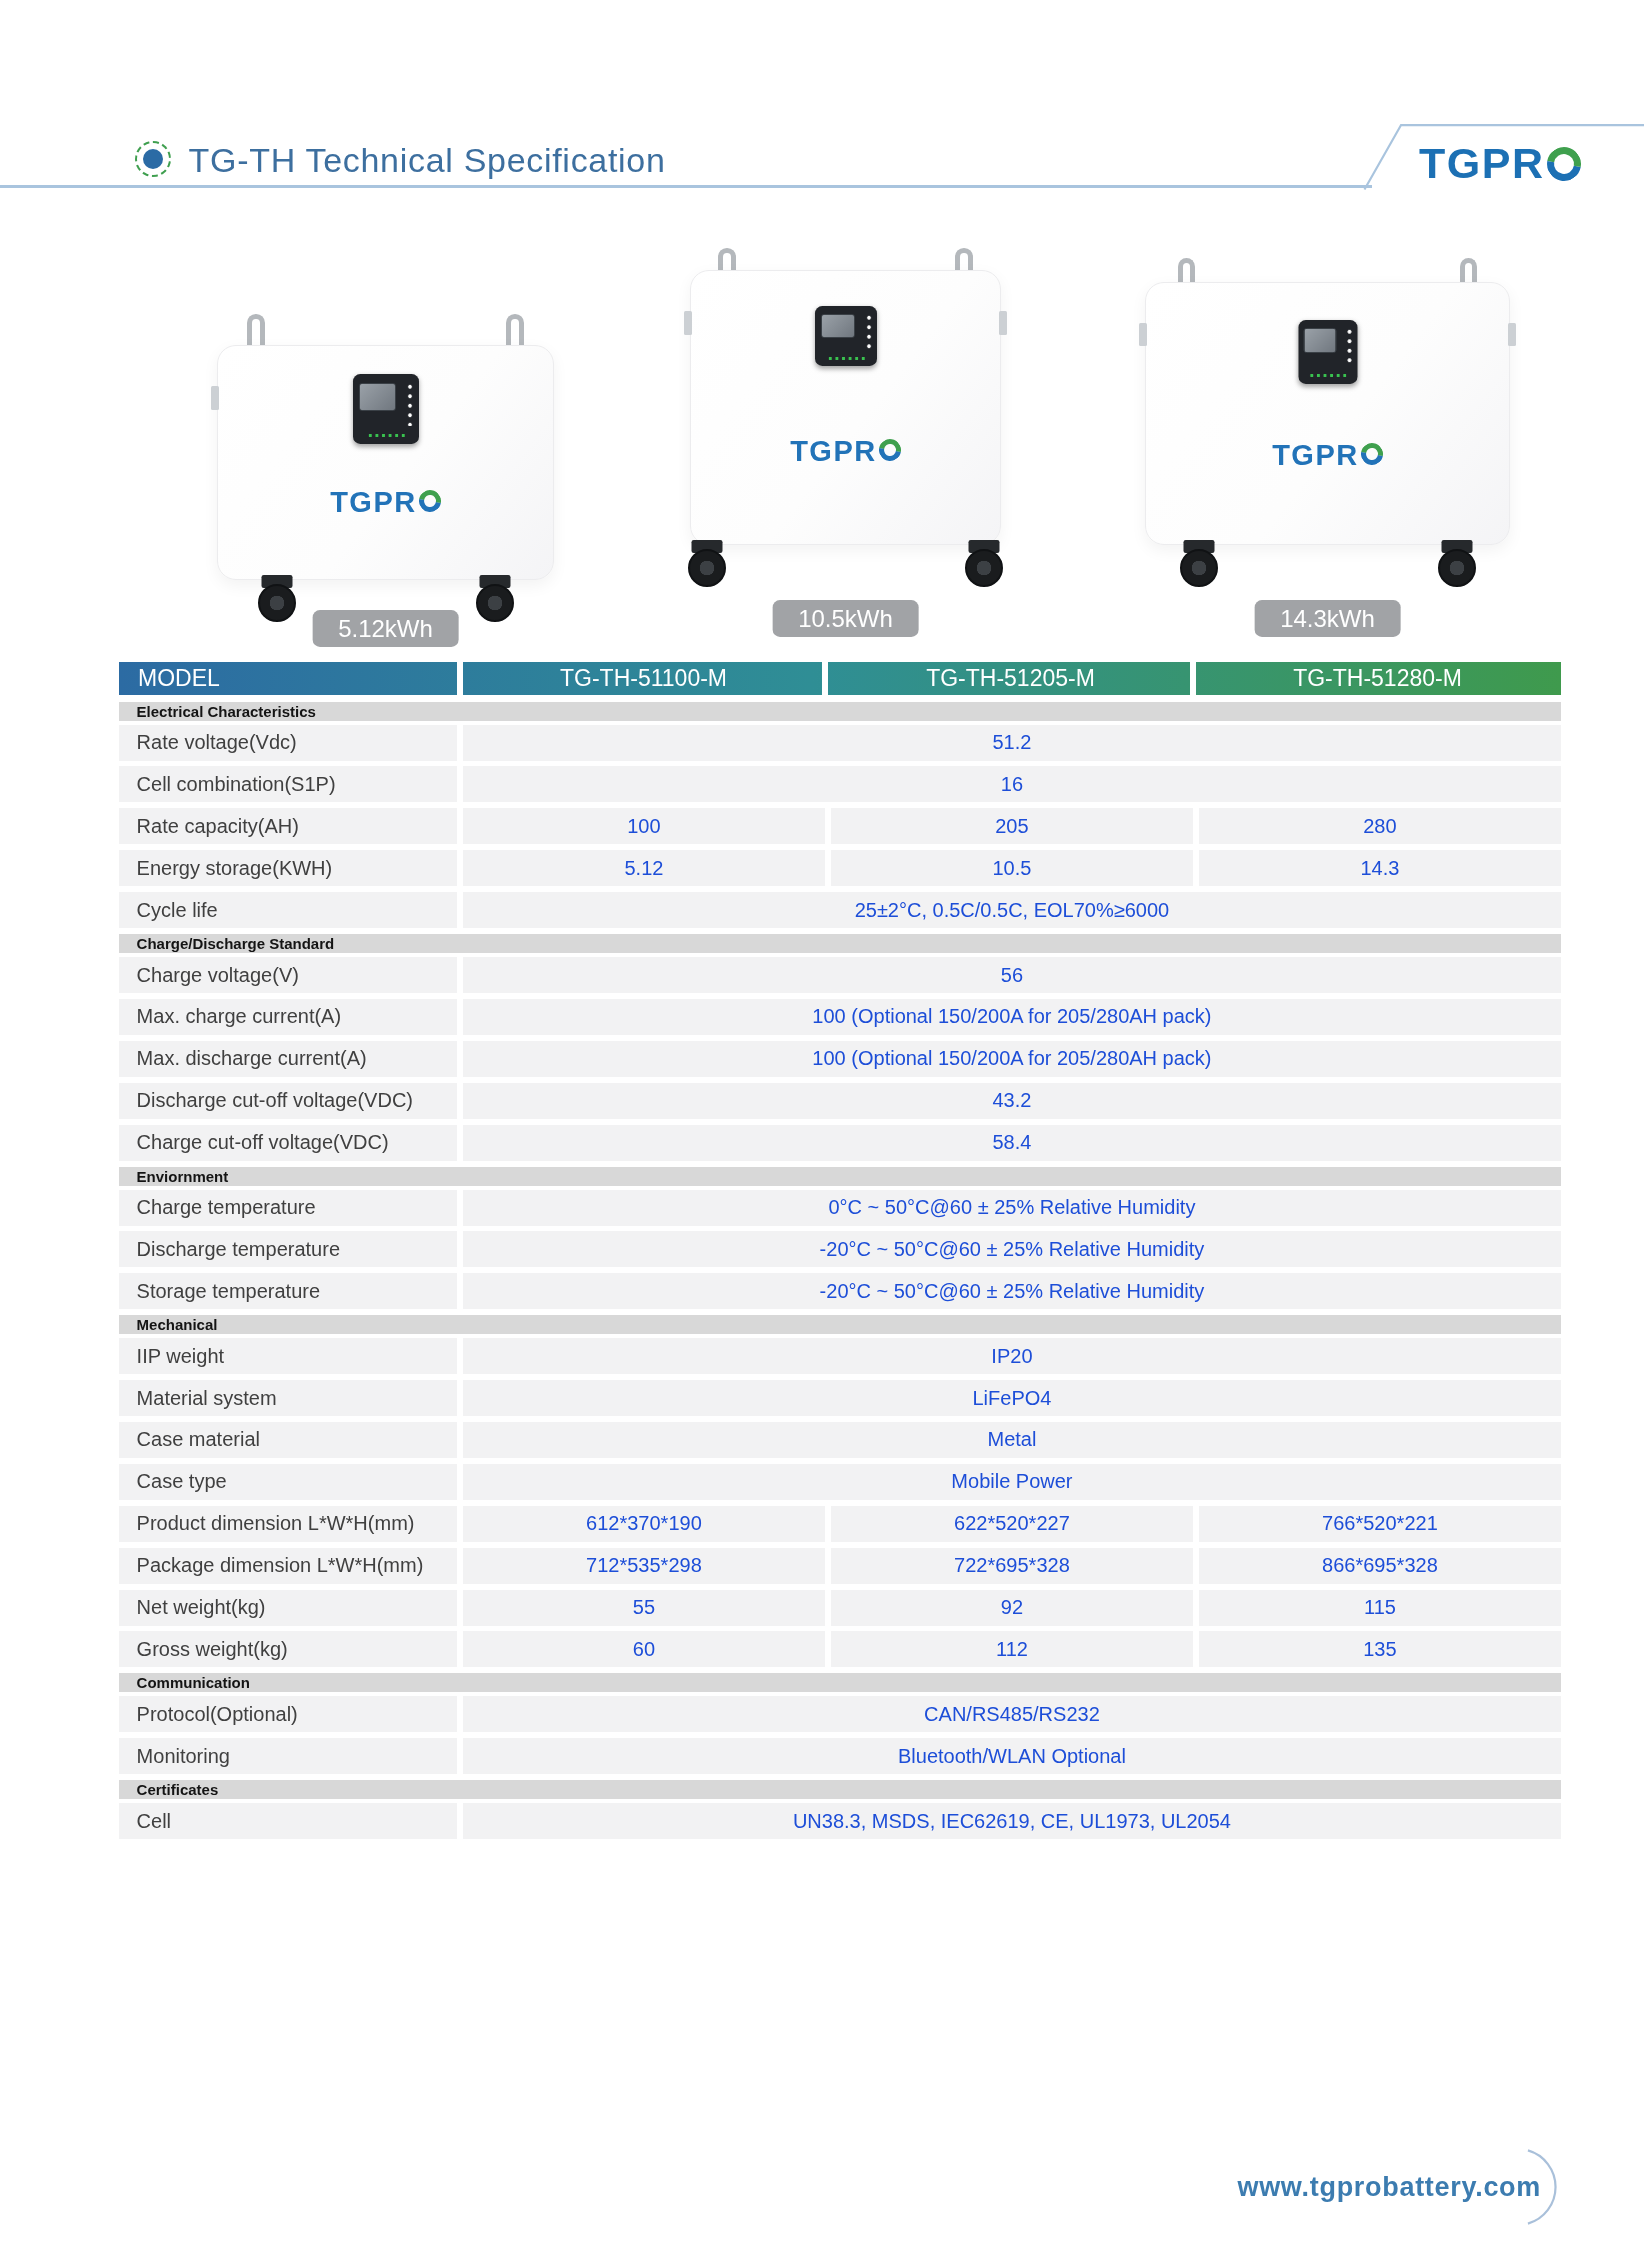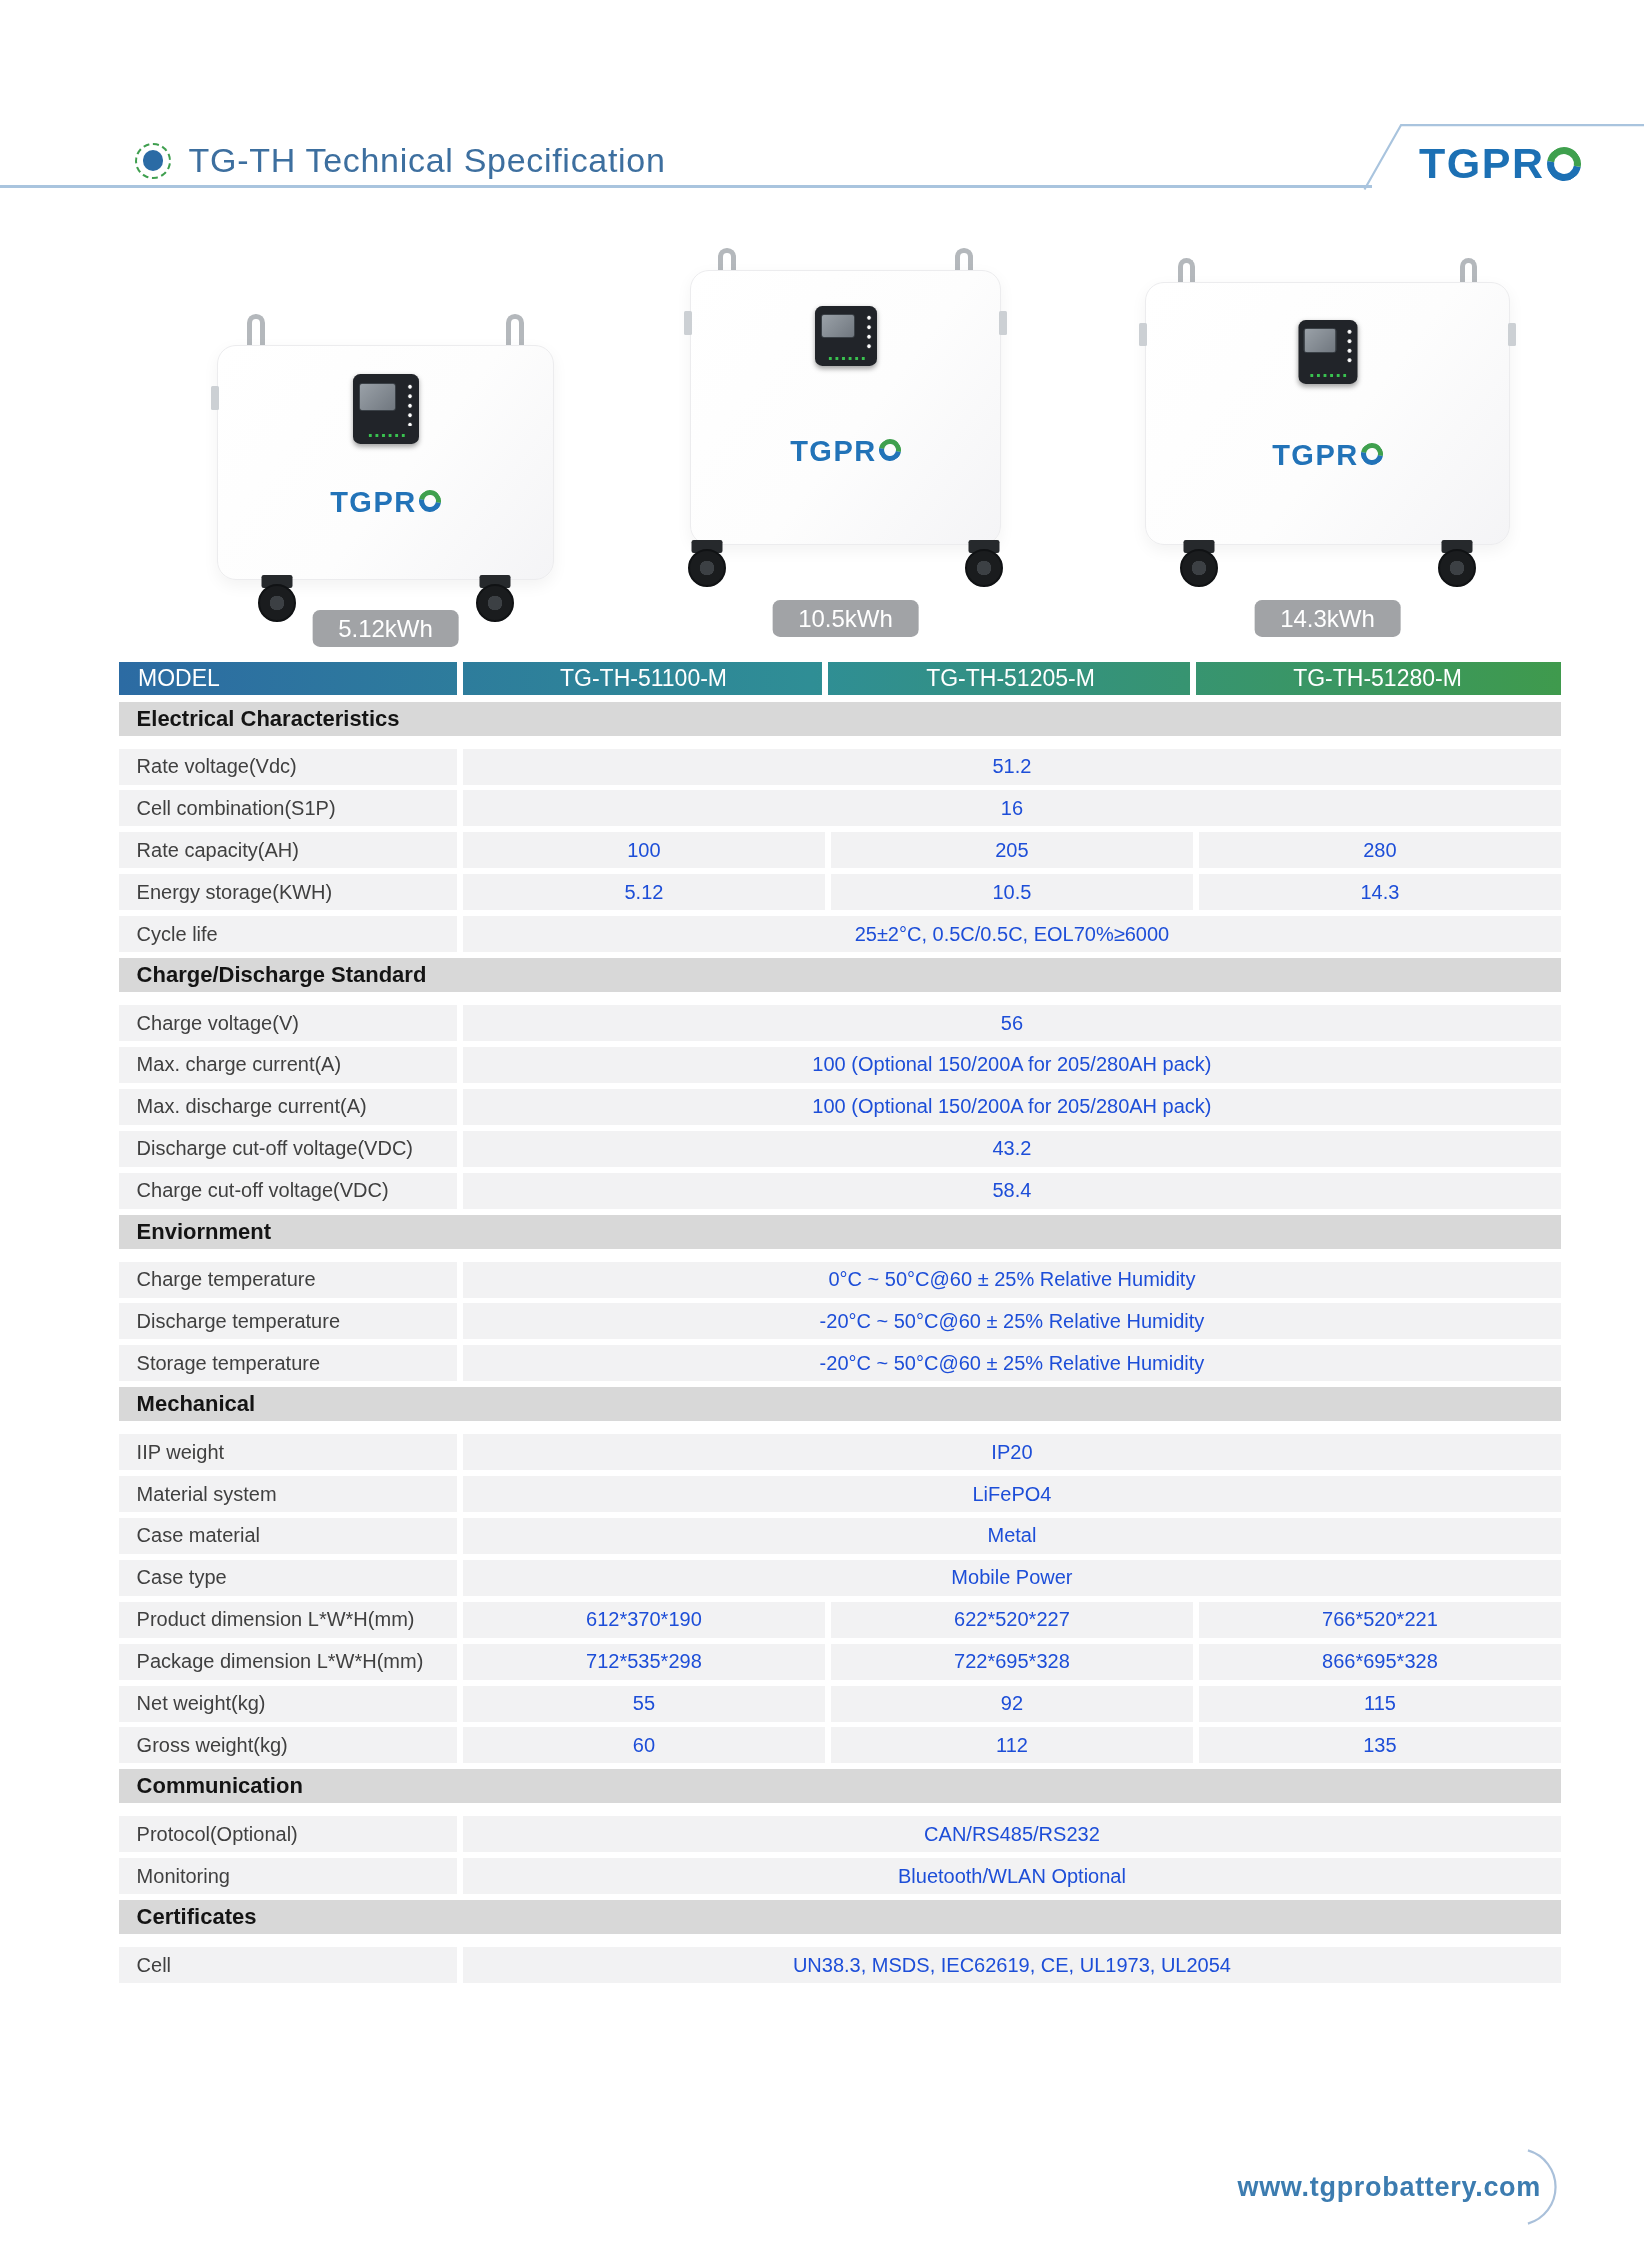--- a/index.html
+++ b/index.html
@@ -1,20 +1,20 @@
 <!DOCTYPE html>
 <html style="font-size:11.7px"><head>
 <meta charset="utf-8">
 <style>
   html,body{margin:0;padding:0;background:#ffffff;}
   .page{position:relative;width:1645px;height:2250px;background:#ffffff;overflow:hidden;
         font-family:"Liberation Sans",sans-serif;color:#333;}
 
   
-  .title-row{position:absolute;left:135px;top:141px;display:flex;align-items:center;gap:17.6px;}
+  .title-row{position:absolute;left:135px;top:141px;display:flex;align-items:flex-start;gap:17.6px;}
   .dot-ring{width:32px;height:32px;border:2.2px dashed #3f9f4f;border-radius:50%;position:relative;flex:0 0 auto;}
   .dot-ring::after{content:'';position:absolute;inset:5.9px;background:#2b6ba5;border-radius:50%;}
   .page-title{margin:0;font-size:34px;font-weight:normal;letter-spacing:0.7px;color:#3d6f9f;}
   .rule{position:absolute;left:0;top:185px;width:1372px;height:2.9px;background:#a9c4de;}
   .hdr-deco{position:absolute;left:1363px;top:122px;width:281px;height:69px;}
   .logo{position:absolute;left:1419px;top:139px;display:flex;align-items:center;
         font-size:43px;font-weight:bold;letter-spacing:1.5px;color:#1c70b4;}
   .logo-o{display:inline-block;width:34px;height:34px;margin-left:2.9px;border:7.3px solid #1c70b4;
           border-top-color:#3fa04e;border-right-color:#3fa04e;border-radius:50%;
           transform:rotate(-35deg);box-sizing:border-box;}
@@ -72,22 +72,22 @@
 
   
   .spec{position:absolute;left:119px;top:662px;width:1442px;}
   .thead{position:relative;display:flex;height:33px;margin-bottom:6.6px;color:#ffffff;
          background:linear-gradient(90deg,#2c6ba3 0%,#2f8e95 48%,#3f9a4d 100%);}
   .thead .hcell-label{width:341px;display:flex;align-items:center;padding-left:19px;
                       box-sizing:border-box;font-size:23px;}
   .thead .hcell{flex:1;display:flex;align-items:center;justify-content:center;font-size:23px;}
   .vsep{position:absolute;top:0;width:5.9px;height:100%;background:#ffffff;}
   .vsep1{left:338px;} .vsep2{left:703px;} .vsep3{left:1071px;}
-  .tsection{height:34px;margin-bottom:13px;background:#d8d8d8;display:flex;align-items:center;
-            padding-left:17.6px;box-sizing:border-box;font-weight:bold;font-size:22px;color:#141414;}
+  .tsection{height:19px;margin-bottom:4px;background:#d8d8d8;display:flex;align-items:center;
+            padding-left:17.6px;box-sizing:border-box;font-weight:bold;font-size:15px;color:#141414;}
   .trow{display:flex;gap:5.9px;height:36px;margin-bottom:5.9px;}
   .tlabel{width:338px;flex:0 0 338px;background:#f2f2f3;display:flex;align-items:center;
           padding-left:17.6px;box-sizing:border-box;font-size:20px;color:#404040;white-space:nowrap;}
   .tval{flex:1;background:#f2f2f3;display:flex;align-items:center;justify-content:center;
         font-size:20px;color:#1d4ed8;white-space:nowrap;}
 
   
   .footer{position:absolute;top:2146px;right:73px;display:flex;align-items:center;}
   .url{font-size:27px;font-weight:bold;letter-spacing:0.7px;color:#3c7cb0;}
   .arc{margin-left:-22px;}

